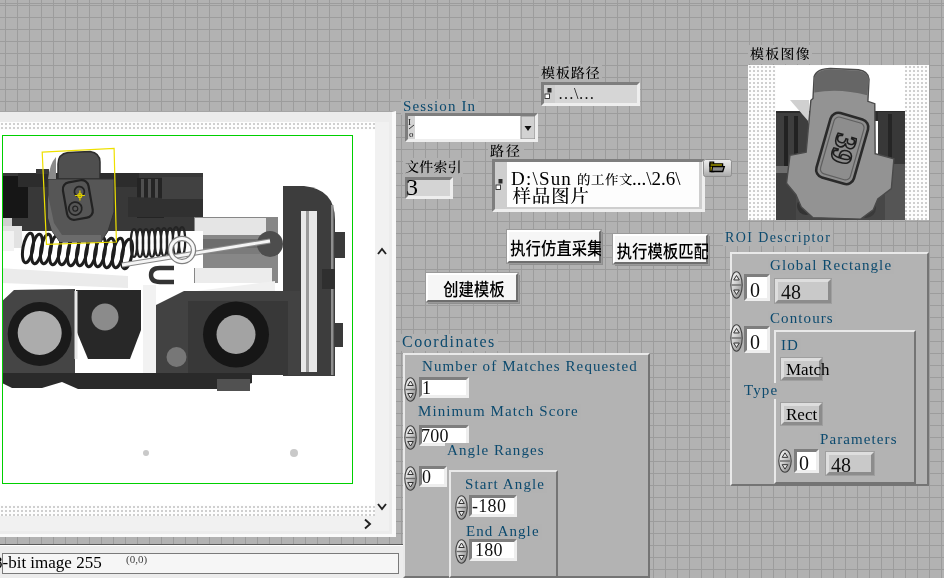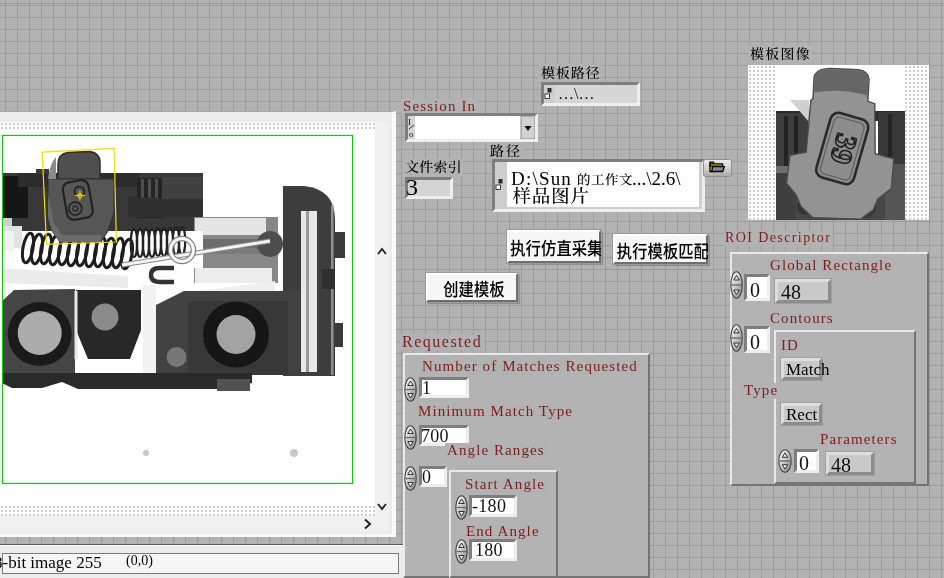--- a/index.html
+++ b/index.html
@@ -1,20 +1,20 @@
 <!DOCTYPE html>
 <html><head><meta charset="utf-8"><style>
 *{margin:0;padding:0;box-sizing:border-box}
 html,body{width:944px;height:578px;overflow:hidden}
 body{position:relative;font-family:"Liberation Serif",serif;
 background-color:#b2b2b2;
 background-image:repeating-linear-gradient(0deg,#9c9c9c 0 1px,transparent 1px 12px),repeating-linear-gradient(90deg,#9c9c9c 0 1px,transparent 1px 12px);
 background-position:0 4px,5px 0;}
 .abs{position:absolute}
-.lbl{position:absolute;background:#b2b2b2;color:#7f1d1d;font-size:15px;letter-spacing:1.1px;white-space:nowrap;padding:0 2px;line-height:1.05}
+.lbl{position:absolute;background:#b2b2b2;color:#0c4a6e;font-size:15px;letter-spacing:1.1px;white-space:nowrap;padding:0 2px;line-height:1.05}
 .sunk{position:absolute;border:3px solid;border-color:#7e7e7e #eeeeee #eeeeee #7e7e7e;background:#fff}
 .gsunk{position:absolute;border:3px solid;border-color:#7e7e7e #eeeeee #eeeeee #7e7e7e;background:#cecece}
 .rind{position:absolute;border:3px solid;border-color:#dedede #8c8c8c #8c8c8c #dedede;outline:1px solid #9f9f9f;background:#c9c9c9}
 .num17{position:absolute;color:#111;font-size:18px;letter-spacing:0.3px;white-space:nowrap}
 .num19{position:absolute;color:#111;font-size:20px;white-space:nowrap}
 .clus{position:absolute;border:2px solid;border-color:#e9e9e9 #747474 #747474 #e9e9e9;background:#b3b3b3}
 .btn{position:absolute;background:#f6f6f6;border:2px solid;border-color:#ffffff #6e6e6e #6e6e6e #ffffff;outline:1px solid #9a9a9a;box-shadow:2px 2px 0 #8f8f8f;text-align:center}
 .num{position:absolute;color:#000;font-size:16px;white-space:nowrap}
 </style></head><body>
 
@@ -154,21 +154,21 @@
 <path d="M3,132 l4,-5 l4,5" stroke="#222" stroke-width="1.9" fill="none"></path>
 <path d="M3,384 l4,5 l4,-5" stroke="#222" stroke-width="1.9" fill="none" transform="translate(0,-2)"></path>
 </svg>
 <svg class="abs" style="left:0;top:516px" width="389" height="15">
 <rect width="389" height="15" fill="#f1f1f1"></rect>
 <path d="M365,3.5 l5,4.5 l-5,4.5" stroke="#222" stroke-width="1.9" fill="none"></path>
 </svg>
 <div class="abs" style="left:-8px;top:544px;width:412px;height:40px;background:#ececec;border:1px solid #5a5a5a;box-shadow:inset 1px 1px 0 #fff"></div>
 <div class="abs" style="left:2px;top:553px;width:397px;height:21px;background:#f6f6f6;border:1px solid #7a7a7a"></div>
 <div class="abs" style="left:-6px;top:553px;font-size:17px;color:#000;white-space:nowrap">8-bit image 255</div>
-<div class="abs" style="left:126px;top:553px;font-size:14px;color:#000000">(0,0)</div>
+<div class="abs" style="left:126px;top:553px;font-size:11px;color:#404040">(0,0)</div>
 <svg style="position:absolute;left:539px;top:64px" width="63" height="19">
     <rect width="63" height="19" fill="#b2b2b2"></rect>
     <path fill="#000" d="M4.6 2.3V5.5H2.5L2.6 5.9H4.4C4.1 8.1 3.4 10.2 2.3 11.8L2.5 12.0C3.4 11.1 4.0 10.1 4.6 9.0V15.2H4.8C5.2 15.2 5.7 14.9 5.7 14.8V7.7C6.0 8.3 6.5 9.1 6.6 9.7C7.5 10.4 8.4 8.7 5.7 7.4V5.9H7.4C7.6 5.9 7.8 5.9 7.8 5.7C7.4 5.3 6.6 4.7 6.6 4.7L6.0 5.5H5.7V2.8C6.0 2.8 6.1 2.7 6.2 2.4ZM7.8 5.8V10.6H8.0C8.4 10.6 8.9 10.3 8.9 10.2V9.7H10.4C10.3 10.3 10.3 10.8 10.2 11.3H6.6L6.7 11.7H10.1C9.7 13.0 8.7 14.1 6.0 15.0L6.1 15.2C9.7 14.4 10.8 13.3 11.3 11.7H11.4C11.7 13.0 12.5 14.5 14.8 15.1C14.9 14.4 15.2 14.2 15.8 14.1L15.8 13.9C13.3 13.5 12.1 12.7 11.7 11.7H15.1C15.3 11.7 15.5 11.7 15.5 11.5C15.0 11.0 14.2 10.4 14.2 10.4L13.5 11.3H11.4C11.5 10.8 11.5 10.3 11.6 9.7H13.2V10.3H13.4C13.7 10.3 14.3 10.0 14.3 10.0V6.4C14.5 6.4 14.7 6.2 14.8 6.1L13.6 5.2L13.0 5.8H9.0L7.8 5.3ZM12.0 2.3V3.9H10.1V2.9C10.5 2.8 10.6 2.7 10.7 2.5L9.1 2.3V3.9H7.0L7.1 4.3H9.1V5.4H9.3C9.7 5.4 10.1 5.2 10.1 5.1V4.3H12.0V5.4H12.1C12.5 5.4 13.0 5.2 13.0 5.1V4.3H15.1C15.3 4.3 15.4 4.2 15.4 4.1C15.0 3.6 14.3 3.0 14.3 3.0L13.6 3.9H13.0V2.9C13.4 2.8 13.5 2.7 13.5 2.5ZM8.9 8.0H13.2V9.3H8.9ZM8.9 7.6V6.2H13.2V7.6Z M23.2 3.6V7.2C23.2 9.9 23.0 12.7 21.5 15.0L21.7 15.2C24.1 13.0 24.3 9.7 24.3 7.2V7.1H24.8C25.1 9.1 25.6 10.7 26.3 12.0C25.4 13.2 24.3 14.2 22.8 15.0L22.9 15.2C24.5 14.6 25.8 13.7 26.7 12.8C27.4 13.8 28.3 14.6 29.5 15.2C29.6 14.6 29.9 14.2 30.5 14.1L30.5 13.9C29.3 13.5 28.2 12.8 27.4 12.0C28.4 10.6 29.0 9.0 29.3 7.3C29.7 7.3 29.8 7.2 29.9 7.1L28.7 6.1L28.1 6.7H24.3V4.0C25.7 4.0 27.9 3.8 29.4 3.5C29.7 3.6 29.8 3.6 29.9 3.5L28.9 2.3C27.4 2.9 25.7 3.4 24.3 3.7L23.2 3.3ZM26.8 11.2C26.0 10.2 25.5 8.8 25.1 7.1H28.2C27.9 8.6 27.5 10.0 26.8 11.2ZM21.8 4.7 21.2 5.6H20.8V2.8C21.2 2.7 21.3 2.6 21.3 2.4L19.7 2.2V5.6H17.5L17.6 6.0H19.5C19.1 8.1 18.4 10.2 17.3 11.9L17.5 12.0C18.5 11.1 19.2 10.0 19.7 8.8V15.2H20.0C20.3 15.2 20.8 14.9 20.8 14.8V7.5C21.2 8.1 21.7 8.9 21.8 9.6C22.7 10.3 23.7 8.4 20.8 7.2V6.0H22.6C22.8 6.0 23.0 5.9 23.0 5.8C22.6 5.3 21.8 4.7 21.8 4.7Z M39.9 2.2C39.4 4.2 38.4 6.1 37.3 7.2L37.5 7.4C38.3 6.9 39.0 6.2 39.6 5.4C39.9 6.1 40.2 6.8 40.7 7.3C39.6 8.6 38.3 9.6 36.7 10.4L36.8 10.6C37.4 10.4 37.9 10.2 38.4 9.9V15.2H38.6C39.1 15.2 39.5 14.9 39.5 14.9V14.2H42.6V15.1H42.8C43.3 15.1 43.7 14.9 43.7 14.8V10.7C44.0 10.6 44.2 10.5 44.3 10.4L43.2 9.6C43.6 9.8 44.1 10.0 44.6 10.2C44.7 9.7 45.0 9.4 45.4 9.3L45.4 9.1C43.9 8.7 42.7 8.2 41.8 7.4C42.6 6.5 43.2 5.6 43.7 4.5C44.0 4.5 44.1 4.4 44.2 4.3L43.1 3.3L42.4 3.9H40.5C40.6 3.7 40.8 3.4 40.9 3.0C41.2 3.1 41.4 2.9 41.5 2.8ZM39.5 13.8V10.6H42.6V13.8ZM42.5 4.4C42.1 5.2 41.7 6.1 41.1 6.8C40.6 6.3 40.1 5.8 39.8 5.1C40.0 4.9 40.1 4.6 40.3 4.4ZM41.2 8.0C41.7 8.6 42.4 9.1 43.1 9.5L42.6 10.2H39.6L38.7 9.8C39.6 9.3 40.5 8.7 41.2 8.0ZM36.2 3.7V6.6H34.0V3.7ZM33.0 3.2V7.7H33.1C33.7 7.7 34.0 7.4 34.0 7.4V7.0H34.7V13.0L33.9 13.2V8.9C34.2 8.9 34.3 8.7 34.3 8.6L33.0 8.5V13.4L32.1 13.6L32.7 14.9C32.8 14.9 32.9 14.8 33.0 14.6C35.2 13.7 36.8 13.0 38.0 12.4L38.0 12.3L35.7 12.8V9.6H37.6C37.8 9.6 37.9 9.6 37.9 9.4C37.5 9.0 36.8 8.4 36.8 8.4L36.2 9.2H35.7V7.0H36.2V7.5H36.4C36.7 7.5 37.2 7.3 37.2 7.2V3.8C37.5 3.8 37.7 3.7 37.8 3.6L36.6 2.7L36.1 3.2H34.2L33.0 2.8Z M51.6 3.0 50.1 2.3C49.5 3.4 48.3 5.0 47.1 6.0L47.3 6.2C48.8 5.4 50.3 4.1 51.1 3.2C51.4 3.2 51.5 3.2 51.6 3.0ZM57.9 8.9 57.2 9.8H52.0L52.1 10.2H54.8V14.1H50.9L51.0 14.5H59.8C60.0 14.5 60.2 14.4 60.2 14.3C59.7 13.8 58.9 13.2 58.9 13.2L58.2 14.1H56.0V10.2H58.8C58.9 10.2 59.1 10.1 59.1 10.0C58.7 9.5 57.9 8.9 57.9 8.9ZM56.1 6.8C57.2 7.5 58.5 8.5 59.1 9.3C60.4 9.7 60.6 7.4 56.4 6.5C57.2 5.7 57.9 4.9 58.5 4.1C58.8 4.0 59.0 4.0 59.1 3.9L57.9 2.8L57.1 3.5H52.2L52.4 3.9H57.0C55.9 6.0 53.6 8.0 51.1 9.3L51.2 9.4C53.1 8.8 54.7 7.9 56.1 6.8ZM50.5 7.8 50.0 7.7C50.5 7.1 50.9 6.6 51.3 6.1C51.6 6.1 51.7 6.1 51.8 5.9L50.3 5.1C49.7 6.6 48.4 8.7 47.0 10.0L47.2 10.2C47.8 9.8 48.4 9.3 49.0 8.7V15.2H49.2C49.7 15.2 50.1 14.9 50.1 14.8V8.1C50.3 8.0 50.5 8.0 50.5 7.8Z"></path>
   </svg>
 <div class="gsunk" style="left:541px;top:82px;width:99px;height:24px"></div>
 <svg class="abs" style="left:544px;top:85px" width="93" height="18">
 <rect width="93" height="18" fill="#cecece"></rect>
     <rect x="11" y="0" width="82" height="18" fill="#d6d6d6"></rect>
 <rect x="3.5" y="3" width="4" height="4.5" fill="#2a2a2a"></rect>
     <rect x="1" y="9" width="4.5" height="4.5" fill="#fff" stroke="#2a2a2a" stroke-width="0.9"></rect>
@@ -226,39 +226,39 @@
     <path fill="#000" d="M5.7 9.8V13.4H3.9V15.0H5.7V18.5C4.9 18.8 4.2 19.0 3.6 19.2L4.0 20.9L5.7 20.2V24.5C5.7 24.8 5.6 24.9 5.4 24.9C5.3 24.9 4.7 24.9 4.1 24.8C4.2 25.3 4.4 26.0 4.5 26.5C5.5 26.5 6.1 26.4 6.5 26.2C6.9 25.9 7.1 25.4 7.1 24.5V19.7L8.8 19.0L8.6 17.5L7.1 18.1V15.0H8.6V13.4H7.1V9.8ZM14.4 15.1C14.4 17.2 14.4 19.1 14.4 20.7C13.9 20.2 13.0 19.5 12.1 18.9C12.3 17.7 12.4 16.5 12.4 15.1ZM11.1 9.8C11.1 11.1 11.1 12.4 11.1 13.5H8.9V15.1H11.1C11.0 16.1 11.0 17.1 10.9 18.0L9.6 17.2L8.8 18.4C9.3 18.7 10.0 19.2 10.6 19.7C10.1 22.1 9.2 23.9 7.4 25.2C7.7 25.5 8.3 26.3 8.4 26.6C10.2 25.1 11.2 23.1 11.8 20.6C12.5 21.1 13.2 21.7 13.6 22.1L14.4 20.8C14.5 24.4 14.9 26.5 16.3 26.5C17.4 26.5 17.9 25.8 18.0 23.3C17.7 23.2 17.1 22.9 16.8 22.5C16.8 24.3 16.7 24.9 16.4 24.9C15.7 24.9 15.7 20.8 15.9 13.5H12.5C12.5 12.4 12.5 11.1 12.5 9.8Z M25.3 10.9V12.5H32.8V10.9ZM22.6 9.8C21.8 11.1 20.3 12.7 19.1 13.7C19.3 14.0 19.7 14.7 19.9 15.1C21.3 13.9 22.9 12.1 24.0 10.5ZM24.7 15.8V17.5H29.5V24.4C29.5 24.7 29.4 24.8 29.1 24.8C28.9 24.8 27.8 24.8 26.8 24.8C27.1 25.3 27.2 26.0 27.3 26.5C28.7 26.5 29.7 26.4 30.2 26.2C30.8 25.9 31.0 25.4 31.0 24.4V17.5H33.2V15.8ZM23.2 13.7C22.2 15.7 20.5 17.8 18.9 19.1C19.2 19.5 19.7 20.2 19.9 20.6C20.4 20.1 20.9 19.6 21.4 19.0V26.5H22.9V17.0C23.5 16.2 24.1 15.2 24.6 14.3Z M42.8 10.2C43.1 11.1 43.4 12.2 43.5 12.9H38.9V14.6H41.4C41.3 18.9 41.0 23.0 38.2 25.3C38.6 25.6 39.0 26.1 39.2 26.5C41.5 24.7 42.4 21.8 42.7 18.5H46.2C46.1 22.6 45.9 24.2 45.5 24.6C45.4 24.8 45.2 24.8 44.9 24.8C44.6 24.8 43.8 24.8 43.0 24.7C43.3 25.2 43.5 25.8 43.5 26.3C44.3 26.4 45.1 26.4 45.6 26.3C46.1 26.3 46.5 26.1 46.8 25.6C47.3 25.0 47.5 23.0 47.7 17.6C47.7 17.4 47.8 16.9 47.8 16.9H42.9C42.9 16.2 43.0 15.4 43.0 14.6H48.7V12.9H43.6L45.0 12.5C44.9 11.8 44.5 10.6 44.3 9.8ZM37.9 9.8C37.1 12.5 35.8 15.1 34.4 16.8C34.6 17.2 35.1 18.1 35.2 18.6C35.6 18.1 36.0 17.5 36.3 16.9V26.5H37.7V14.3C38.3 13.0 38.9 11.6 39.3 10.3Z M52.2 14.0V24.4H50.1V25.9H64.0V24.4H62.0V14.0H57.2L57.4 12.8H63.6V11.2H57.6L57.8 10.0L56.2 9.8L56.1 11.2H50.5V12.8H55.9L55.8 14.0ZM53.6 17.9H60.5V19.1H53.6ZM53.6 16.7V15.4H60.5V16.7ZM53.6 20.4H60.5V21.7H53.6ZM53.6 24.4V23.0H60.5V24.4Z M76.9 12.6C76.4 13.9 75.4 15.8 74.7 17.0L75.9 17.6C76.6 16.5 77.6 14.8 78.3 13.2ZM66.9 14.0C67.5 15.0 68.1 16.4 68.3 17.3L69.6 16.6C69.4 15.7 68.8 14.4 68.1 13.4ZM71.0 13.3C71.4 14.3 71.8 15.7 71.9 16.6L73.3 16.0C73.2 15.1 72.8 13.8 72.3 12.8ZM77.4 10.0C74.6 10.6 70.0 11.0 66.0 11.2C66.2 11.6 66.4 12.3 66.4 12.7C70.4 12.6 75.2 12.2 78.5 11.5ZM65.7 18.2V19.9H70.6C69.2 21.8 67.2 23.5 65.2 24.4C65.6 24.7 66.1 25.4 66.3 25.9C68.2 24.8 70.2 23.0 71.6 20.9V26.5H73.2V20.8C74.6 22.9 76.6 24.8 78.6 25.9C78.8 25.4 79.3 24.7 79.6 24.3C77.7 23.4 75.6 21.7 74.2 19.9H79.2V18.2H73.2V16.6H71.6V18.2Z M87.1 19.8V20.9H81.0V22.3H85.8C84.4 23.5 82.3 24.4 80.5 24.9C80.8 25.3 81.3 25.9 81.5 26.4C83.4 25.7 85.5 24.4 87.1 23.0V26.5H88.5V22.9C90.1 24.4 92.2 25.6 94.1 26.2C94.3 25.8 94.7 25.2 95.0 24.9C93.3 24.4 91.2 23.4 89.8 22.3H94.7V20.9H88.5V19.8ZM87.6 15.2V16.1H84.2V15.2ZM87.3 10.2C87.5 10.6 87.7 11.2 87.9 11.6H84.9C85.2 11.1 85.4 10.6 85.7 10.1L84.2 9.8C83.5 11.3 82.3 13.3 80.6 14.8C80.9 15.0 81.4 15.5 81.6 15.9C82.0 15.5 82.4 15.1 82.7 14.7V20.2H84.2V19.7H94.3V18.3H89.0V17.3H93.2V16.1H89.0V15.2H93.2V14.0H89.0V13.0H93.8V11.6H89.4C89.2 11.1 88.9 10.3 88.6 9.7ZM87.6 14.0H84.2V13.0H87.6ZM87.6 17.3V18.3H84.2V17.3Z"></path>
   </svg>
 <div class="btn" style="left:613px;top:234px;width:95px;height:30px"></div>
 <svg class="abs" style="left:613px;top:234px" width="95" height="30">
     <path fill="#000" d="M6.2 8.8V12.4H4.4V14.0H6.2V17.5C5.4 17.8 4.7 18.0 4.1 18.2L4.5 19.9L6.2 19.2V23.5C6.2 23.8 6.1 23.9 5.9 23.9C5.8 23.9 5.2 23.9 4.6 23.8C4.7 24.3 4.9 25.0 5.0 25.5C6.0 25.5 6.6 25.4 7.0 25.2C7.4 24.9 7.6 24.4 7.6 23.5V18.7L9.3 18.0L9.1 16.5L7.6 17.1V14.0H9.1V12.4H7.6V8.8ZM14.9 14.1C14.9 16.2 14.9 18.1 14.9 19.7C14.4 19.2 13.5 18.5 12.6 17.9C12.8 16.7 12.9 15.5 12.9 14.1ZM11.6 8.8C11.6 10.1 11.6 11.4 11.6 12.5H9.4V14.1H11.6C11.5 15.1 11.5 16.1 11.4 17.0L10.1 16.2L9.3 17.4C9.8 17.7 10.5 18.2 11.1 18.7C10.6 21.1 9.7 22.9 7.9 24.2C8.2 24.5 8.8 25.3 8.9 25.6C10.7 24.1 11.7 22.1 12.3 19.6C13.0 20.1 13.7 20.7 14.1 21.1L14.9 19.8C15.0 23.4 15.4 25.5 16.8 25.5C17.9 25.5 18.4 24.8 18.5 22.3C18.2 22.2 17.6 21.9 17.3 21.5C17.3 23.3 17.2 23.9 16.9 23.9C16.2 23.9 16.2 19.8 16.4 12.5H13.0C13.0 11.4 13.0 10.1 13.0 8.8Z M25.8 9.9V11.5H33.3V9.9ZM23.1 8.8C22.3 10.1 20.8 11.7 19.6 12.7C19.8 13.0 20.2 13.7 20.4 14.1C21.8 12.9 23.4 11.1 24.5 9.5ZM25.2 14.8V16.5H30.0V23.4C30.0 23.7 29.9 23.8 29.6 23.8C29.4 23.8 28.3 23.8 27.3 23.8C27.6 24.3 27.7 25.0 27.8 25.5C29.2 25.5 30.2 25.4 30.7 25.2C31.3 24.9 31.5 24.4 31.5 23.4V16.5H33.7V14.8ZM23.7 12.7C22.7 14.7 21.0 16.8 19.4 18.1C19.7 18.5 20.2 19.2 20.4 19.6C20.9 19.1 21.4 18.6 21.9 18.0V25.5H23.4V16.0C24.0 15.2 24.6 14.2 25.1 13.3Z M42.0 16.6H46.8V17.7H42.0ZM42.0 14.4H46.8V15.4H42.0ZM45.6 8.8V10.2H43.5V8.8H42.1V10.2H40.1V11.6H42.1V12.8H43.5V11.6H45.6V12.8H47.0V11.6H49.0V10.2H47.0V8.8ZM40.6 13.1V18.9H43.7C43.6 19.4 43.6 19.8 43.5 20.2H39.8V21.6H43.1C42.5 22.8 41.4 23.6 39.3 24.2C39.6 24.5 39.9 25.1 40.0 25.5C42.7 24.8 43.9 23.6 44.5 21.8C45.3 23.6 46.6 24.9 48.5 25.5C48.7 25.1 49.1 24.4 49.4 24.1C47.8 23.7 46.6 22.8 45.9 21.6H49.0V20.2H44.9C45.0 19.8 45.0 19.4 45.1 18.9H48.2V13.1ZM37.0 8.8V12.2H35.2V13.8H37.0V14.0C36.6 16.3 35.8 18.9 34.9 20.3C35.1 20.8 35.5 21.5 35.6 22.0C36.1 21.1 36.6 19.8 37.0 18.3V25.5H38.4V16.7C38.8 17.6 39.2 18.6 39.3 19.1L40.2 17.9C40.0 17.4 38.8 15.1 38.4 14.5V13.8H39.9V12.2H38.4V8.8Z M52.7 8.8V12.2H50.7V13.8H52.6C52.2 16.2 51.3 18.9 50.3 20.3C50.5 20.8 50.8 21.6 51.0 22.0C51.6 20.9 52.2 19.1 52.7 17.2V25.5H54.1V16.3C54.4 17.2 54.8 18.2 55.0 18.8L55.9 17.5C55.6 17.0 54.5 14.9 54.1 14.3V13.8H55.8V12.2H54.1V8.8ZM63.3 9.1C61.7 9.8 58.8 10.2 56.4 10.4V14.7C56.4 17.6 56.2 21.7 54.5 24.6C54.8 24.8 55.5 25.3 55.7 25.6C57.4 22.8 57.7 18.6 57.8 15.5H58.1C58.5 17.7 59.1 19.7 59.9 21.4C59.0 22.6 57.9 23.5 56.7 24.1C57.0 24.4 57.4 25.1 57.6 25.5C58.8 24.8 59.9 23.9 60.8 22.8C61.6 24.0 62.6 24.9 63.8 25.6C64.0 25.1 64.4 24.4 64.8 24.1C63.5 23.5 62.5 22.6 61.7 21.4C62.8 19.6 63.5 17.2 63.9 14.2L63.0 13.9L62.8 14.0H57.8V11.7C60.1 11.6 62.6 11.2 64.3 10.4ZM62.3 15.5C62.0 17.2 61.5 18.7 60.8 19.9C60.2 18.6 59.7 17.1 59.3 15.5Z M79.5 9.9H66.6V24.5H79.7V22.8H68.1V11.5H70.8C70.7 15.9 70.5 18.6 68.4 20.1C68.8 20.4 69.2 21.1 69.4 21.5C71.8 19.6 72.1 16.4 72.2 11.5H74.6V18.5C74.6 20.3 74.9 20.8 76.3 20.8C76.5 20.8 77.6 20.8 77.9 20.8C79.1 20.8 79.5 20.0 79.6 17.3C79.2 17.1 78.6 16.9 78.3 16.6C78.2 18.9 78.2 19.2 77.8 19.2C77.5 19.2 76.7 19.2 76.5 19.2C76.0 19.2 76.0 19.2 76.0 18.5V11.5H79.5Z M89.0 9.6V11.3H93.6V15.2H89.1V22.9C89.1 24.8 89.6 25.3 91.1 25.3C91.4 25.3 93.2 25.3 93.5 25.3C95.0 25.3 95.4 24.4 95.5 21.4C95.1 21.3 94.5 21.0 94.2 20.7C94.1 23.3 94.0 23.7 93.4 23.7C93.0 23.7 91.6 23.7 91.3 23.7C90.6 23.7 90.5 23.6 90.5 22.9V16.8H93.6V18.0H95.0V9.6ZM82.9 21.3H86.9V22.9H82.9ZM82.9 20.1V18.6C83.1 18.7 83.4 19.0 83.5 19.1C84.4 18.1 84.6 16.7 84.6 15.7V14.2H85.3V17.4C85.3 18.4 85.4 18.6 86.1 18.6C86.2 18.6 86.6 18.6 86.7 18.6H86.9V20.1ZM81.5 9.5V11.0H83.6V12.8H81.8V25.4H82.9V24.2H86.9V25.2H88.1V12.8H86.4V11.0H88.4V9.5ZM84.6 12.8V11.0H85.4V12.8ZM82.9 18.5V14.2H83.8V15.7C83.8 16.6 83.7 17.7 82.9 18.5ZM86.0 14.2H86.9V17.7L86.8 17.6C86.8 17.7 86.8 17.7 86.6 17.7C86.5 17.7 86.2 17.7 86.2 17.7C86.0 17.7 86.0 17.7 86.0 17.4Z"></path>
   </svg>
 <div class="btn" style="left:426px;top:273px;width:92px;height:29px"></div>
 <svg class="abs" style="left:426px;top:273px" width="92" height="29">
     <path fill="#000" d="M29.7 8.1V22.4C29.7 22.7 29.6 22.8 29.3 22.9C29.0 22.9 28.0 22.9 27.0 22.8C27.2 23.3 27.4 24.0 27.5 24.5C29.0 24.5 29.9 24.4 30.4 24.2C31.0 23.9 31.2 23.4 31.2 22.4V8.1ZM26.8 9.9V20.0H28.2V9.9ZM19.9 14.4H19.5C20.6 13.2 21.5 11.9 22.2 10.5C23.2 11.8 24.2 13.2 24.9 14.4ZM21.8 7.8C21.0 10.1 19.4 12.6 17.5 14.1C17.8 14.4 18.3 15.0 18.5 15.4C18.8 15.2 19.0 14.9 19.3 14.7V22.0C19.3 23.8 19.7 24.2 21.4 24.2C21.7 24.2 23.7 24.2 24.0 24.2C25.5 24.2 25.9 23.5 26.1 21.0C25.7 20.9 25.1 20.6 24.8 20.4C24.7 22.4 24.6 22.8 23.9 22.8C23.5 22.8 21.9 22.8 21.5 22.8C20.8 22.8 20.7 22.7 20.7 21.9V15.9H23.6C23.5 17.8 23.4 18.6 23.2 18.8C23.1 18.9 22.9 19.0 22.7 19.0C22.5 19.0 22.0 19.0 21.5 18.9C21.7 19.3 21.8 19.9 21.8 20.3C22.5 20.4 23.1 20.4 23.4 20.3C23.8 20.3 24.1 20.1 24.4 19.8C24.7 19.3 24.9 18.1 25.0 15.0L25.0 14.6L25.2 14.9L26.3 13.8C25.6 12.5 24.1 10.6 22.8 9.1L23.1 8.3Z M38.5 9.2V10.6H41.3V11.7H37.6V13.0H41.3V14.2H38.4V15.5H41.3V16.7H38.3V17.9H41.3V19.1H37.7V20.4H41.3V22.0H42.6V20.4H46.8V19.1H42.6V17.9H46.3V16.7H42.6V15.5H46.0V13.0H47.0V11.7H46.0V9.2H42.6V7.8H41.3V9.2ZM42.6 13.0H44.7V14.2H42.6ZM42.6 11.7V10.6H44.7V11.7ZM34.0 16.2C34.0 16.0 34.4 15.7 34.7 15.5H36.3C36.1 16.9 35.9 18.2 35.5 19.3C35.2 18.6 34.9 17.8 34.6 16.8L33.6 17.2C33.9 18.7 34.4 19.9 35.0 20.8C34.4 21.9 33.8 22.8 33.0 23.4C33.3 23.6 33.8 24.2 34.1 24.5C34.8 23.9 35.4 23.1 35.9 22.0C37.5 23.7 39.7 24.1 42.4 24.1H46.8C46.8 23.6 47.1 22.9 47.3 22.6C46.4 22.6 43.1 22.6 42.4 22.6C40.0 22.6 37.9 22.2 36.5 20.6C37.1 18.9 37.5 16.8 37.7 14.2L36.9 14.0L36.7 14.0H35.7C36.4 12.7 37.2 11.0 37.8 9.3L36.9 8.6L36.4 8.9H33.4V10.4H35.9C35.3 11.9 34.7 13.3 34.4 13.7C34.1 14.3 33.7 14.8 33.4 14.8C33.6 15.2 33.9 15.9 34.0 16.2Z M55.4 15.6H60.3V16.7H55.4ZM55.4 13.4H60.3V14.4H55.4ZM59.0 7.8V9.2H56.9V7.8H55.6V9.2H53.5V10.6H55.6V11.8H56.9V10.6H59.0V11.8H60.4V10.6H62.4V9.2H60.4V7.8ZM54.1 12.1V17.9H57.1C57.1 18.4 57.0 18.8 56.9 19.2H53.2V20.6H56.5C55.9 21.8 54.9 22.6 52.7 23.2C53.0 23.5 53.4 24.1 53.5 24.5C56.1 23.8 57.3 22.6 58.0 20.8C58.7 22.6 60.0 23.9 61.9 24.5C62.1 24.1 62.5 23.4 62.8 23.1C61.2 22.7 60.0 21.8 59.3 20.6H62.4V19.2H58.4C58.4 18.8 58.5 18.4 58.5 17.9H61.6V12.1ZM50.4 7.8V11.2H48.6V12.8H50.4V13.0C50.0 15.3 49.2 17.9 48.3 19.3C48.6 19.8 48.9 20.5 49.1 21.0C49.6 20.1 50.0 18.8 50.4 17.3V24.5H51.8V15.7C52.2 16.6 52.6 17.6 52.8 18.1L53.7 16.9C53.4 16.4 52.2 14.1 51.8 13.5V12.8H53.3V11.2H51.8V7.8Z M66.2 7.8V11.2H64.1V12.8H66.1C65.6 15.2 64.7 17.9 63.7 19.3C64.0 19.8 64.3 20.6 64.4 21.0C65.1 19.9 65.7 18.1 66.2 16.2V24.5H67.5V15.3C67.9 16.2 68.3 17.2 68.4 17.8L69.3 16.5C69.0 16.0 67.9 13.9 67.5 13.3V12.8H69.2V11.2H67.5V7.8ZM76.7 8.1C75.1 8.8 72.3 9.2 69.8 9.4V13.7C69.8 16.6 69.7 20.7 68.0 23.6C68.3 23.8 68.9 24.3 69.2 24.6C70.8 21.8 71.2 17.6 71.2 14.5H71.5C71.9 16.7 72.5 18.7 73.4 20.4C72.5 21.6 71.4 22.5 70.1 23.1C70.4 23.4 70.8 24.1 71.0 24.5C72.2 23.8 73.3 22.9 74.2 21.8C75.0 23.0 76.0 23.9 77.2 24.6C77.4 24.1 77.9 23.4 78.2 23.1C77.0 22.5 75.9 21.6 75.1 20.4C76.2 18.6 77.0 16.2 77.4 13.2L76.5 12.9L76.2 13.0H71.2V10.7C73.5 10.6 76.0 10.2 77.7 9.4ZM75.8 14.5C75.4 16.2 74.9 17.7 74.2 18.9C73.6 17.6 73.1 16.1 72.8 14.5Z"></path>
   </svg>
-<div class="lbl" style="left:400px;top:334px;font-size:16px;letter-spacing:1.5px">Requested</div>
+<div class="lbl" style="left:400px;top:334px;font-size:16px;letter-spacing:1.5px">Coordinates</div>
 <div class="clus" style="left:403px;top:353px;width:247px;height:225px"></div>
 <div class="lbl" style="left:420px;top:359px">Number of Matches Requested</div>
 <svg style="position:absolute;left:404px;top:377px" width="13" height="25">
 <defs>
       <linearGradient id="sg404377" x1="0" y1="0" x2="1" y2="1">
 <stop offset="0" stop-color="#fdfdfd"></stop>
         <stop offset=".45" stop-color="#cfcfcf"></stop>
         <stop offset="1" stop-color="#7d7d7d"></stop>
       </linearGradient>
     </defs>
 <ellipse cx="6.5" cy="12.5" rx="5.7" ry="11.7" fill="url(#sg404377)" stroke="#424242" stroke-width="1.1"></ellipse>
 <line x1="1.5" y1="12.5" x2="11.5" y2="12.5" stroke="#6a6a6a" stroke-width="1.4"></line>
 <path d="M6.5,4.0 l2.8,4.5 h-5.6 Z" fill="#e8e8e8" stroke="#333" stroke-width="1"></path>
 <path d="M6.5,21.0 l2.8,-4.5 h-5.6 Z" fill="#e8e8e8" stroke="#333" stroke-width="1"></path>
 </svg>
 <div class="sunk" style="left:419px;top:377px;width:50px;height:21px"></div>
 <div class="num17" style="left:422px;top:378px">1</div>
-<div class="lbl" style="left:416px;top:404px">Minimum Match Type</div>
+<div class="lbl" style="left:416px;top:404px">Minimum Match Score</div>
 <svg style="position:absolute;left:404px;top:425px" width="13" height="25">
 <defs>
       <linearGradient id="sg404425" x1="0" y1="0" x2="1" y2="1">
 <stop offset="0" stop-color="#fdfdfd"></stop>
         <stop offset=".45" stop-color="#cfcfcf"></stop>
         <stop offset="1" stop-color="#7d7d7d"></stop>
       </linearGradient>
     </defs>
 <ellipse cx="6.5" cy="12.5" rx="5.7" ry="11.7" fill="url(#sg404425)" stroke="#424242" stroke-width="1.1"></ellipse>
 <line x1="1.5" y1="12.5" x2="11.5" y2="12.5" stroke="#6a6a6a" stroke-width="1.4"></line>

